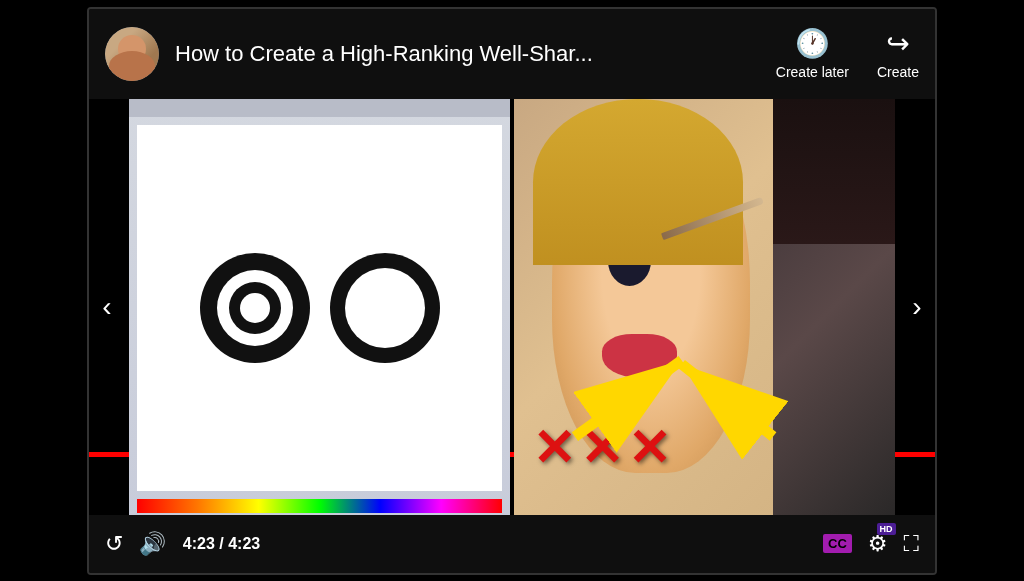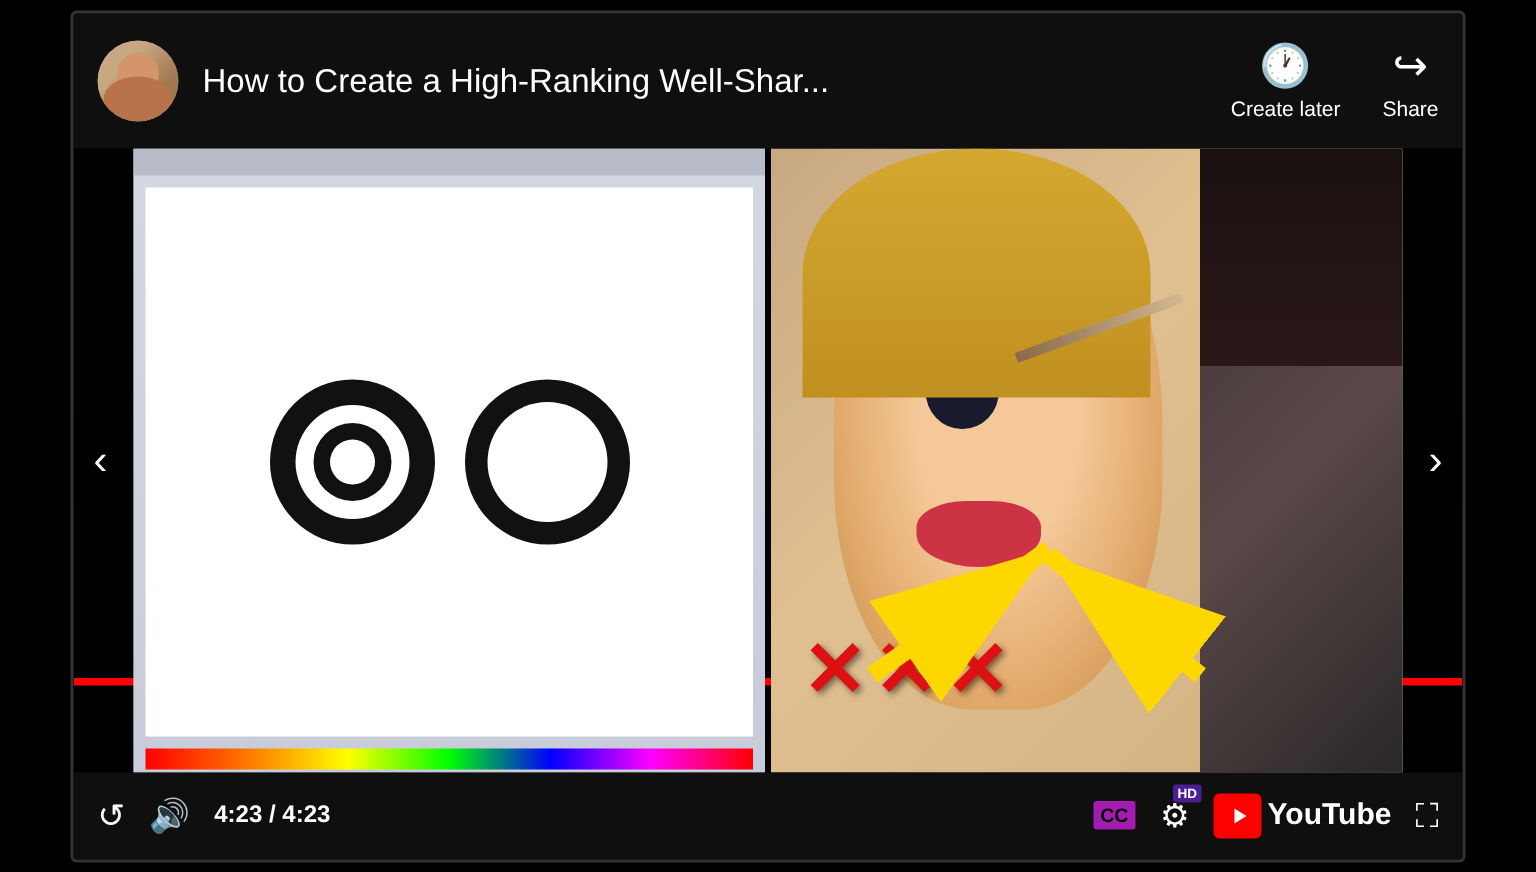--- a/index.html
+++ b/index.html
@@ -8,21 +8,21 @@
       width: 1024px;
       height: 581px;
       display: flex;
       align-items: center;
       justify-content: center;
       font-family: 'Arial', sans-serif;
       overflow: hidden;
     }
 
     .player-container {
-      width: 930px;
+      width: 850px;
       height: 568px;
       background: #0f0f0f;
       border: 2px solid #333;
       border-radius: 4px;
       display: flex;
       flex-direction: column;
       overflow: hidden;
     }
 
     
@@ -338,21 +338,21 @@
       <div class="avatar-img"></div>
     </div>
     <div class="video-title">How to Create a High-Ranking Well-Shar...</div>
     <div class="top-actions">
       <div class="top-action-btn">
         <span class="icon-svg">🕐</span>
         <span class="btn-label">Create later</span>
       </div>
       <div class="top-action-btn">
         <span class="icon-svg">↪</span>
-        <span class="btn-label">Share</span>
+        <span class="btn-label">Create</span>
       </div>
     </div>
   </div>
 
   <div class="video-area">
 
     <div class="prev-btn">‹</div>
 
     <div class="progress-bar-container">
       <div class="progress-fill"></div>
@@ -444,28 +444,20 @@
 
     <div class="spacer"></div>
 
     <div class="cc-badge">CC</div>
 
     <div class="settings-icon-wrap">
       <span class="gear-icon">⚙</span>
       <span class="hd-badge">HD</span>
     </div>
 
-    <div class="yt-logo">
-      <span class="yt-icon-box">
-        <svg width="20" height="14" viewBox="0 0 20 14">
-          <polygon points="8,2 16,7 8,12" fill="white"></polygon>
-        </svg>
-      </span>
-      <span class="yt-text">YouTube</span>
-    </div>
 
     <div class="fullscreen-icon ctrl-btn">
       <span>⛶</span>
     </div>
 
   </div>
 
 </div>
 
 </body></html>

